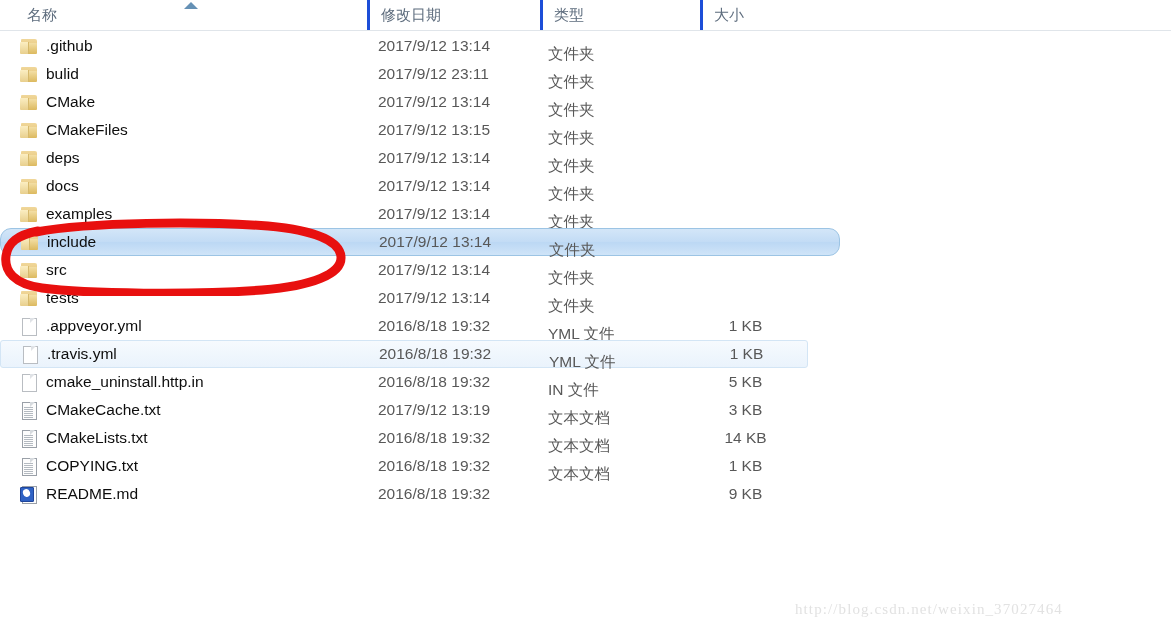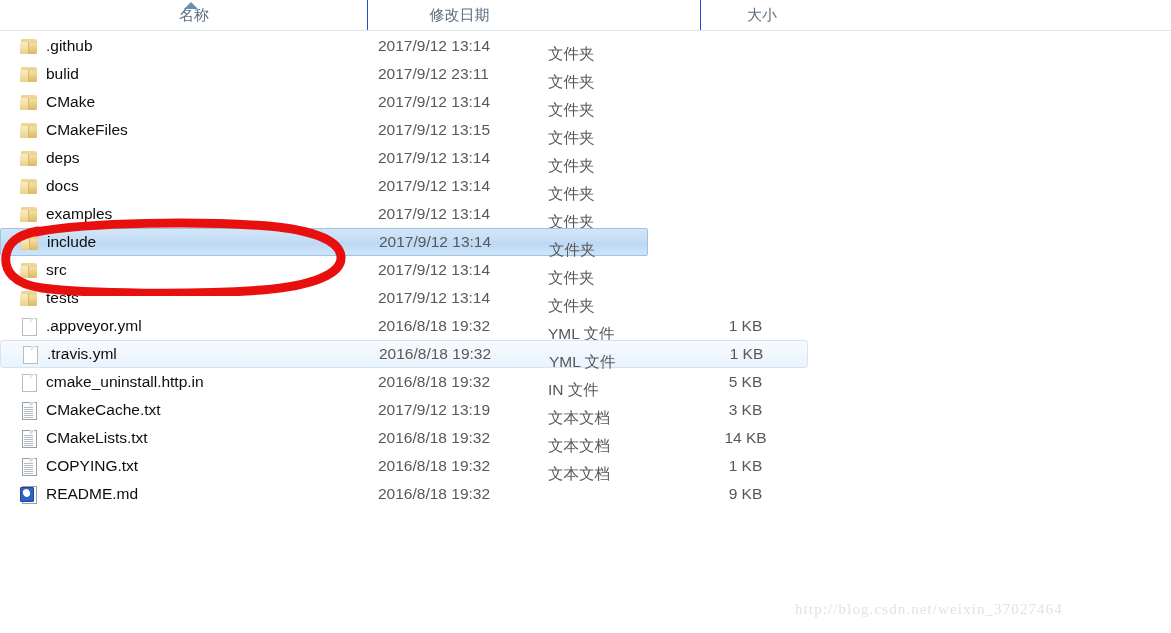--- a/index.html
+++ b/index.html
@@ -32,24 +32,23 @@
     height: 30px;
     line-height: 30px;
     font-size: 15px;
     color: #5d6c7d;
     white-space: nowrap;
     overflow: hidden;
     padding-left: 11px;
     box-sizing: border-box;
   }
   .col-header .hdr.sep {
-    border-left: 1px solid #1d4ed8;
-    text-align: center;
-  }
-  .hdr-name { left: 10px;  width: 357px; text-align: center; }
+    border-left: 3px solid #1d4ed8;
+  }
+  .hdr-name { left: 16px;  width: 357px; }
   .hdr-date { left: 367px; width: 173px; }
   .hdr-type { left: 540px; width: 160px; }
   .hdr-size { left: 700px; width: 112px; }
 
   .sort-arrow {
     position: absolute;
     left: 184px;
     top: 2px;
     width: 0;
     height: 0;
@@ -80,24 +79,24 @@
     white-space: nowrap;
     overflow: hidden;
   }
   .cell-name { left: 46px; width: 310px; color: #0d0d0d; }
   .cell-date { left: 378px; width: 165px; color: #585858; }
   .cell-type { left: 548px; width: 145px; color: #585858; margin-top: 8px; }
   .cell-size { left: 688px; width: 115px; color: #585858; text-align: center; }
 
   
   .row.selected {
-    width: 648px;
+    width: 840px;
     background: linear-gradient(to bottom, #d3e6f8 0%, #c3dcf5 48%, #bcd8f4 52%, #cfe4f8 100%);
     border: 1px solid #9cc4e4;
-    border-radius: 2px;
+    border-radius: 11px;
   }
   .row.selected .cell { line-height: 26px; }
   .row.hovered {
     width: 808px;
     background: linear-gradient(to bottom, #f6fafe 0%, #eaf3fc 100%);
     border: 1px solid #d3e5f5;
     border-radius: 3px;
     padding-left: 46px;
   }
   .row.hovered .cell { line-height: 26px; }
@@ -225,20 +224,23 @@
 </head>
 <body>
 
 <div class="col-header">
   <div class="hdr hdr-name">
     <span>名称</span>
   </div>
   <div class="sort-arrow"></div>
   <div class="hdr hdr-date sep">
     <span>修改日期</span>
+  </div>
+  <div class="hdr hdr-type sep">
+    <span>类型</span>
   </div>
   <div class="hdr hdr-size sep">
     <span>大小</span>
   </div>
 </div>
 
 <div class="file-list" id="file-list">
     <div class="row">
       <span class="icon">
         <span class="ico-folder-back"></span>

